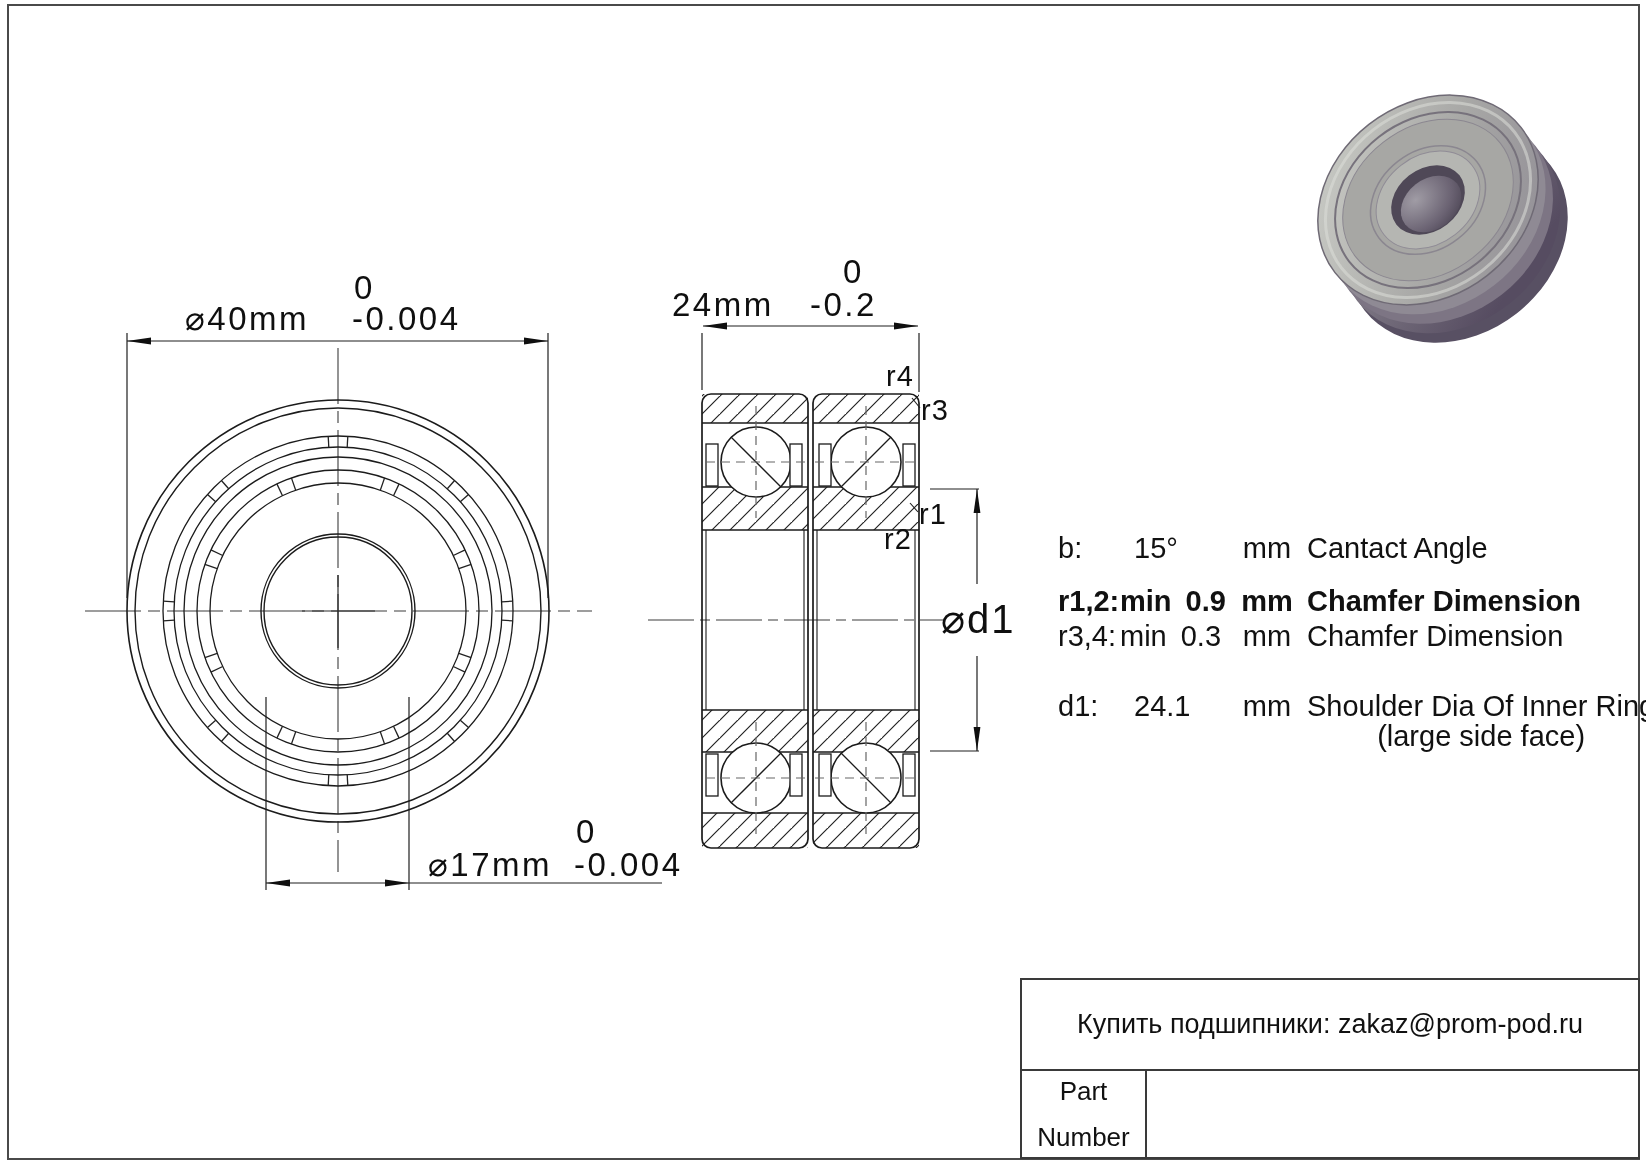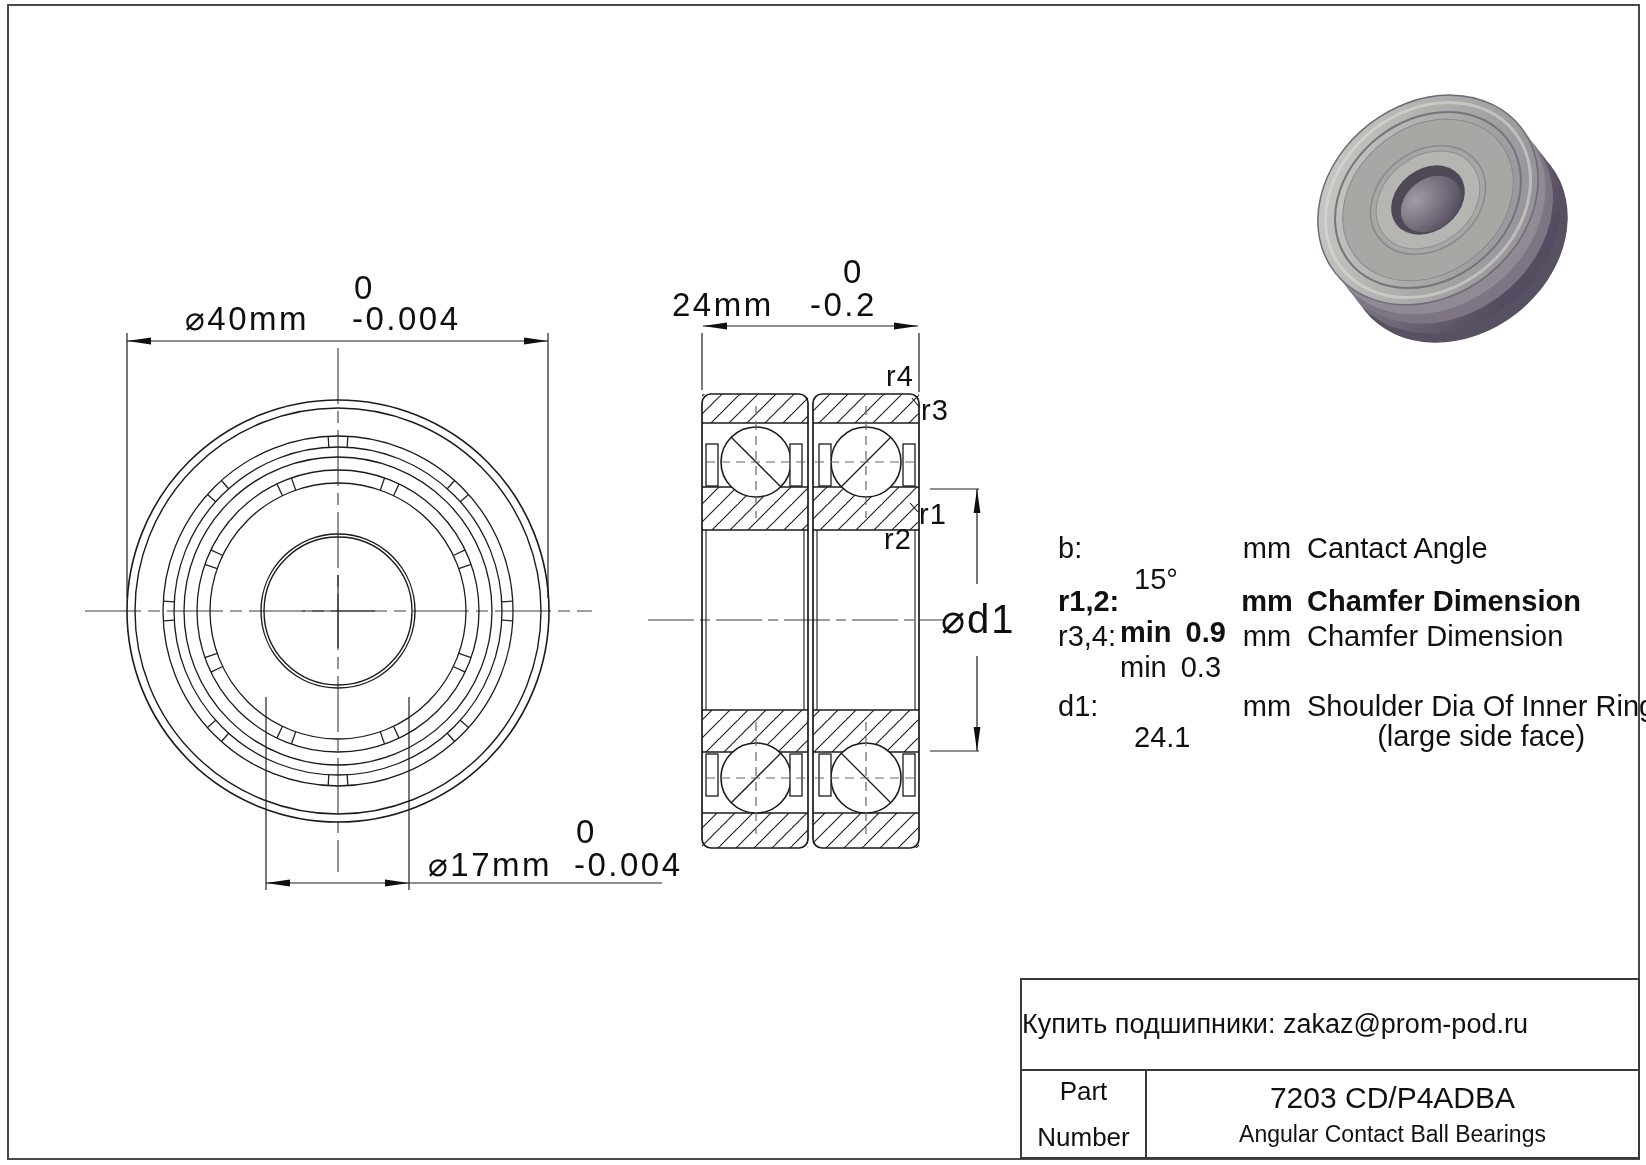--- a/index.html
+++ b/index.html
@@ -15,32 +15,32 @@
   svg text{fill:#0f0f0f;}
   .dimtxt{font-size:33px;letter-spacing:2.5px;}
   .rlab{font-size:29px;letter-spacing:1px;}
   .d1lab{font-size:40px;letter-spacing:2px;}
   
   .spec-row{
     position:absolute;left:1058px;display:flex;align-items:flex-start;
     font-size:29px;line-height:30px;white-space:nowrap;
   }
   .spec-label{width:62px;}
-  .spec-valwrap{width:107px;display:flex;gap:14px;margin-top:31px;}
+  .spec-valwrap{width:107px;display:flex;gap:14px;}
   .spec-unit{width:80px;text-align:center;}
   .spec-desc{display:flex;flex-direction:column;align-items:center;}
   
   .tblock{
     position:absolute;left:1020px;top:978px;width:620px;height:181px;
     border:2px solid #3a3a3a;box-sizing:border-box;display:flex;flex-direction:column;
     background:#fff;
   }
   .tblock-row1{
     height:89px;border-bottom:2px solid #3a3a3a;display:flex;
-    align-items:center;font-size:27px;
+    align-items:center;justify-content:center;font-size:27px;
   }
   .tblock-row2{flex:1;display:flex;}
   .tblock-partcell{
     width:123px;border-right:2px solid #3a3a3a;display:flex;flex-direction:column;
     align-items:center;justify-content:center;font-size:26px;line-height:31px;gap:15px;
   }
   .tblock-numcell{
     flex:1;display:flex;flex-direction:column;align-items:center;justify-content:center;
   }
   .part-number{font-size:30px;line-height:34px;}
@@ -313,18 +313,14 @@
 
 <div class="tblock">
   <div class="tblock-row1">
     <span>Купить подшипники: zakaz@prom-pod.ru</span>
   </div>
   <div class="tblock-row2">
     <div class="tblock-partcell">
       <span>Part</span>
       <span>Number</span>
     </div>
-    <div class="tblock-numcell">
-      <span class="part-number">7203 CD/P4ADBA</span>
-      <span class="part-type">Angular Contact Ball Bearings</span>
-    </div>
   </div>
 </div>
 
 </body></html>

